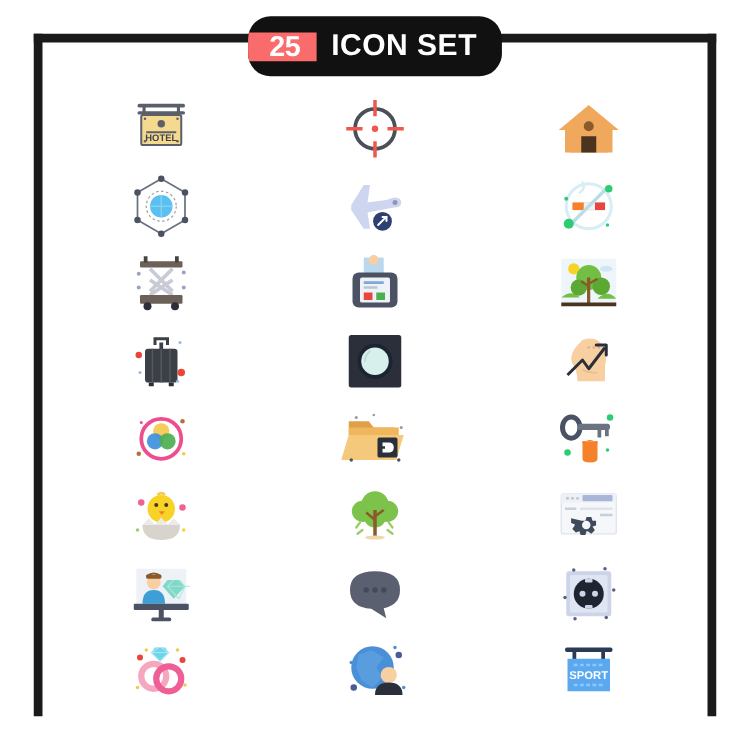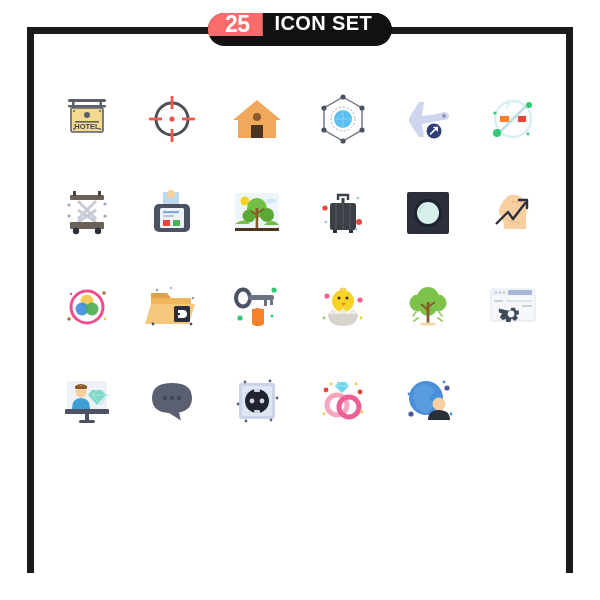--- a/index.html
+++ b/index.html
@@ -21,45 +21,45 @@
     background: #1a1a1a;
   }
   .frame-right {
     position: absolute; left: 566px; top: 27px; width: 7px; height: 546px;
     background: #1a1a1a;
   }
 
   
   .badge {
     position: absolute; left: 50%; top: 13px; transform: translateX(-50%);
-    height: 33px; display: flex; align-items: flex-start;
+    height: 48px; display: flex; align-items: center;
     border-radius: 18px; overflow: hidden; z-index: 5;
     background: #111111;
   }
   .badge-count {
     background: #fa6b6b; color: #ffffff;
     display: flex; align-items: center; justify-content: center;
     padding: 0 13px 0 17px;
     font-size: 23px; font-weight: bold; letter-spacing: -0.5px;
     line-height: 1;
   }
   .badge-label {
     background: #111111; color: #ffffff;
     display: flex; align-items: center; justify-content: center;
     padding: 0 20px 0 12px;
-    font-size: 20px; font-weight: bold; letter-spacing: 0.4px;
+    font-size: 24px; font-weight: bold; letter-spacing: 0.4px;
     line-height: 1;
   }
 
   
   .grid {
     position: absolute; left: 44px; top: 72px;
     width: 512px; height: 470px;
     display: grid;
-    grid-template-columns: repeat(6, 1fr);
+    grid-template-columns: repeat(3, 1fr);
     grid-template-rows: repeat(5, 1fr);
   }
   .cell {
     display: flex; align-items: center; justify-content: center;
   }
   .cell svg { display: block; }
 </style>
 </head>
 <body>
 
@@ -433,15 +433,38 @@
           <path d="M31 50 q0 -10 11 -10 q11 0 11 10 z" fill="#2b2f3a"></path>
           <circle cx="14" cy="44" r="2.6" fill="#4a5a9a"></circle>
           <circle cx="50" cy="18" r="2.6" fill="#4a5a9a"></circle>
           <circle cx="47" cy="12" r="1.4" fill="#4a90d9"></circle>
           <circle cx="12" cy="24" r="1.4" fill="#4a90d9"></circle>
           <circle cx="54" cy="44" r="1.4" fill="#4a90d9"></circle>
         </g>
       </svg>
     </div>
 
+    <div class="cell">
+      <svg width="62" height="62" viewBox="0 0 62 62">
+        <g>
+          <rect x="12" y="12" width="38" height="3.5" rx="1.5" fill="#2b3a55"></rect>
+          <rect x="18" y="14" width="3" height="8" fill="#2b3a55"></rect>
+          <rect x="41" y="14" width="3" height="8" fill="#2b3a55"></rect>
+          <rect x="14" y="21" width="34" height="26" fill="#5aa9f0"></rect>
+          <g fill="#8fc8f7">
+            <rect x="19" y="25" width="3" height="2"></rect>
+              <rect x="24" y="25" width="3" height="2"></rect>
+            <rect x="29" y="25" width="3" height="2"></rect>
+              <rect x="34" y="25" width="3" height="2"></rect>
+            <rect x="39" y="25" width="3" height="2"></rect>
+            <rect x="19" y="41" width="3" height="2"></rect>
+              <rect x="24" y="41" width="3" height="2"></rect>
+            <rect x="29" y="41" width="3" height="2"></rect>
+              <rect x="34" y="41" width="3" height="2"></rect>
+            <rect x="39" y="41" width="3" height="2"></rect>
+          </g>
+          <text x="31" y="37" font-family="Liberation Sans, sans-serif" font-size="9" font-weight="bold" fill="#ffffff" text-anchor="middle">SPORT</text>
+        </g>
+      </svg>
+    </div>
 
   </div>
 </div>
 
 </body></html>

